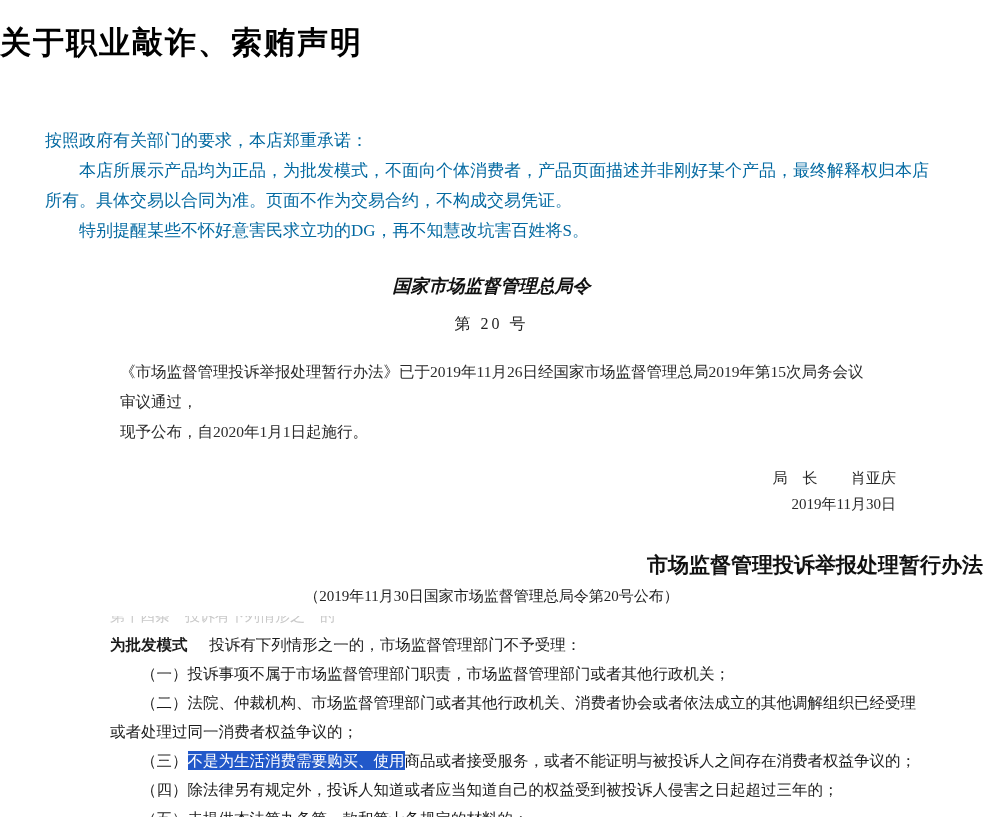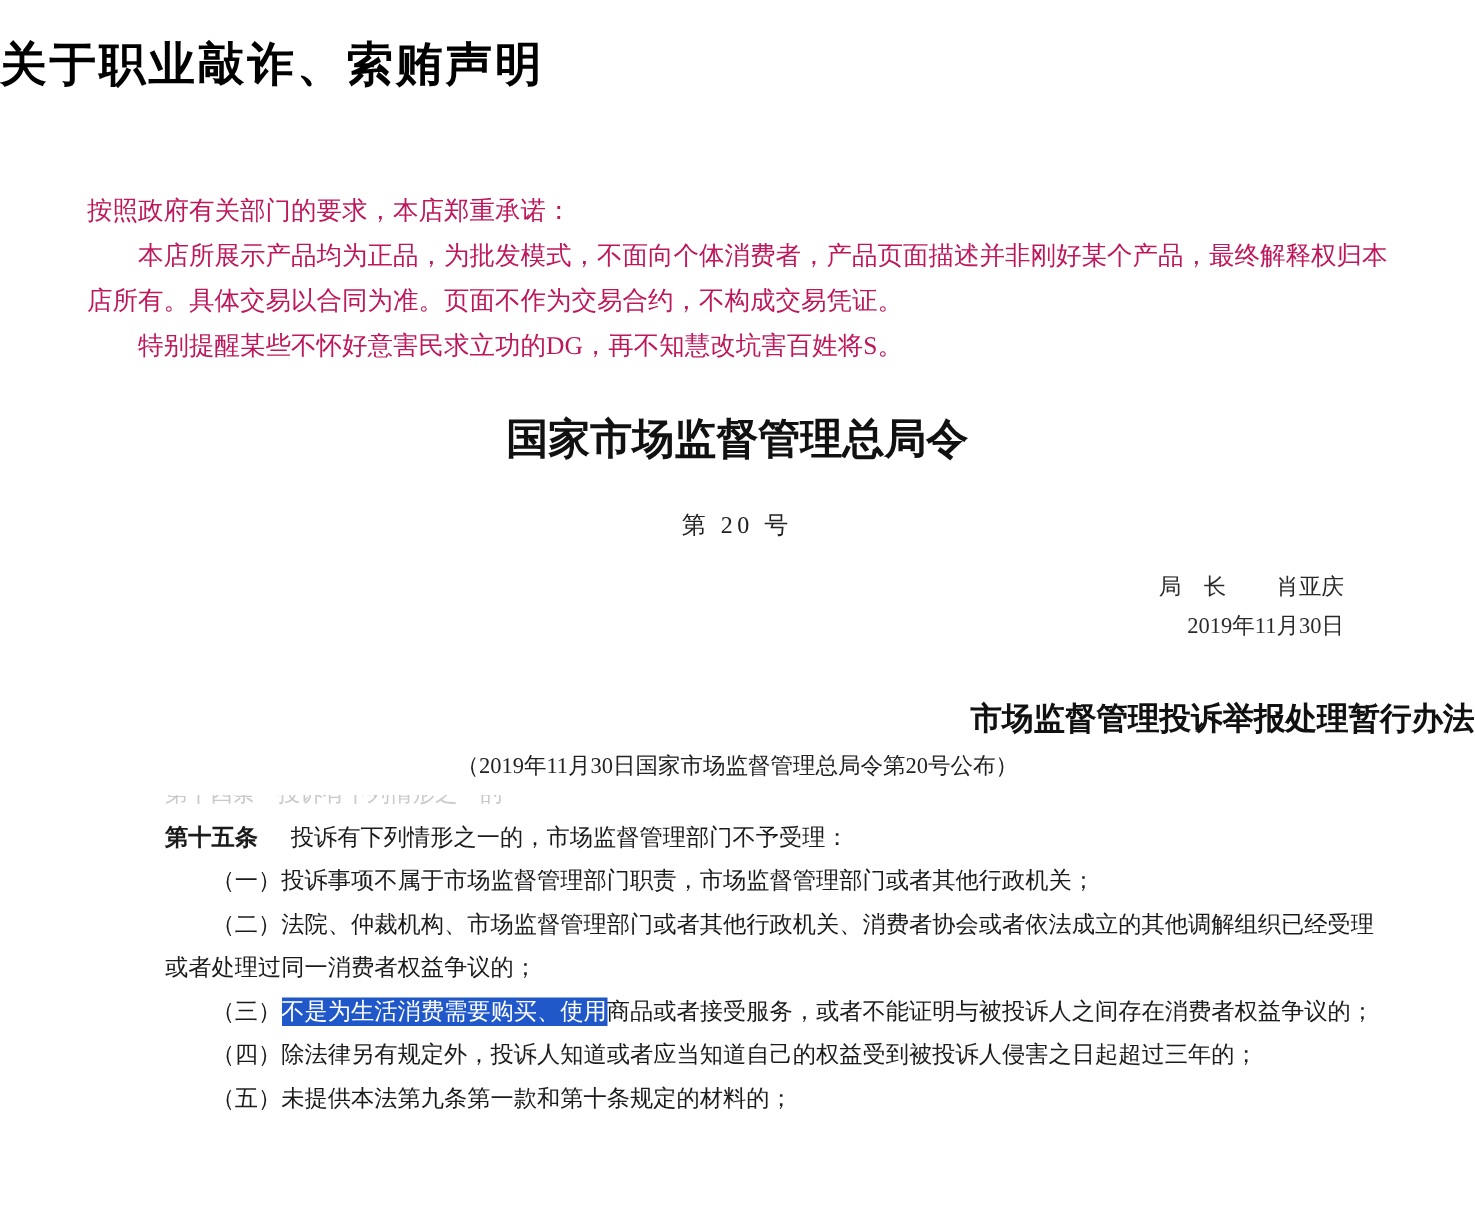--- a/index.html
+++ b/index.html
@@ -29,44 +29,45 @@
     letter-spacing: 2px;
     margin: 12px 0 0 0;
     padding-top: 10px;
     font-family: "Liberation Serif", "DejaVu Serif", serif;
     color: #000;
   }
 
   
   .statement {
     margin-top: 62px;
-    padding: 0 46px 0 58px;
+    padding: 0 46px 0 45px;
     font-size: 17px;
     line-height: 30px;
-    color: #be185d;
+    color: #0369a1;
   }
   .statement p {
     margin: 0;
   }
   .indent2 {
     text-indent: 2em;
   }
 
   
   .order-title {
     text-align: center;
-    font-size: 28px;
+    font-size: 18px;
     font-weight: bold;
     margin-top: 28px;
     color: #111;
+    font-style: italic;
   }
   .order-no {
     text-align: center;
     font-size: 16px;
-    margin-top: 28px;
+    margin-top: 16px;
     letter-spacing: 3px;
     color: #222;
   }
   .order-body {
     margin-top: 22px;
     padding: 0 110px 0 120px;
     font-size: 15.5px;
     line-height: 30px;
     color: #2a2a2a;
   }
@@ -154,40 +155,44 @@
 
   <div class="statement">
     <p>按照政府有关部门的要求，本店郑重承诺：</p>
     <p class="indent2">本店所展示产品均为正品，为批发模式，不面向个体消费者，产品页面描述并非刚好某个产品，最终解释权归本店所有。具体交易以合同为准。页面不作为交易合约，不构成交易凭证。</p>
     <p class="indent2">特别提醒某些不怀好意害民求立功的DG，再不知慧改坑害百姓将S。</p>
   </div>
 
   <div class="order-title">国家市场监督管理总局令</div>
   <div class="order-no">第 20 号</div>
 
+  <div class="order-body">
+    <p>《市场监督管理投诉举报处理暂行办法》已于2019年11月26日经国家市场监督管理总局2019年第15次局务会议审议通过，</p>
+    <p>现予公布，自2020年1月1日起施行。</p>
+  </div>
 
   <div class="sign-line">
     <div>
       <span>局　长</span>
       <span class="gap"></span>
       <span>肖亚庆</span>
     </div>
     <div>2019年11月30日</div>
   </div>
 
   <div class="reg-title">市场监督管理投诉举报处理暂行办法</div>
   <div class="reg-sub">（2019年11月30日国家市场监督管理总局令第20号公布）</div>
 
   <div class="clip-strip">
     <span>第十四条　投诉有下列情形之一的</span>
   </div>
 
   <div class="clauses">
     <p>
-      <span class="clause-head">第十五条</span>
+      <span class="clause-head">为批发模式</span>
       <span class="clause-head-gap"></span>
       <span>投诉有下列情形之一的，市场监督管理部门不予受理：</span>
     </p>
 
     <p class="item">（一）投诉事项不属于市场监督管理部门职责，市场监督管理部门或者其他行政机关；</p>
     <p class="item">（二）法院、仲裁机构、市场监督管理部门或者其他行政机关、消费者协会或者依法成立的其他调解组织已经受理或者处理过同一消费者权益争议的；</p>
 
     <p class="item">
       <span>（三）</span><span class="hl">不是为生活消费需要购买、使用</span><span>商品或者接受服务，或者不能证明与被投诉人之间存在消费者权益争议的；</span>
     </p>

